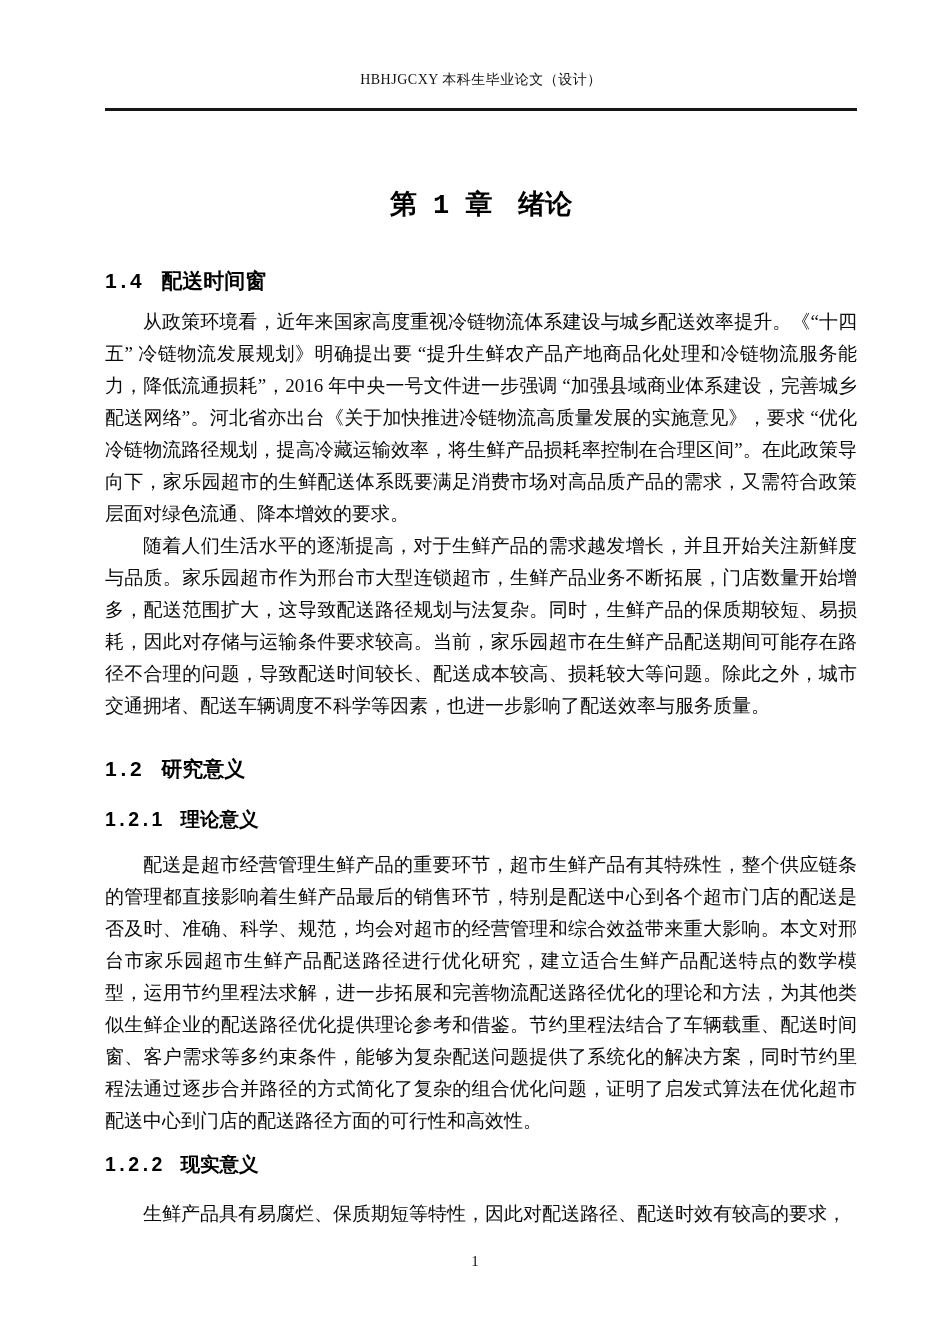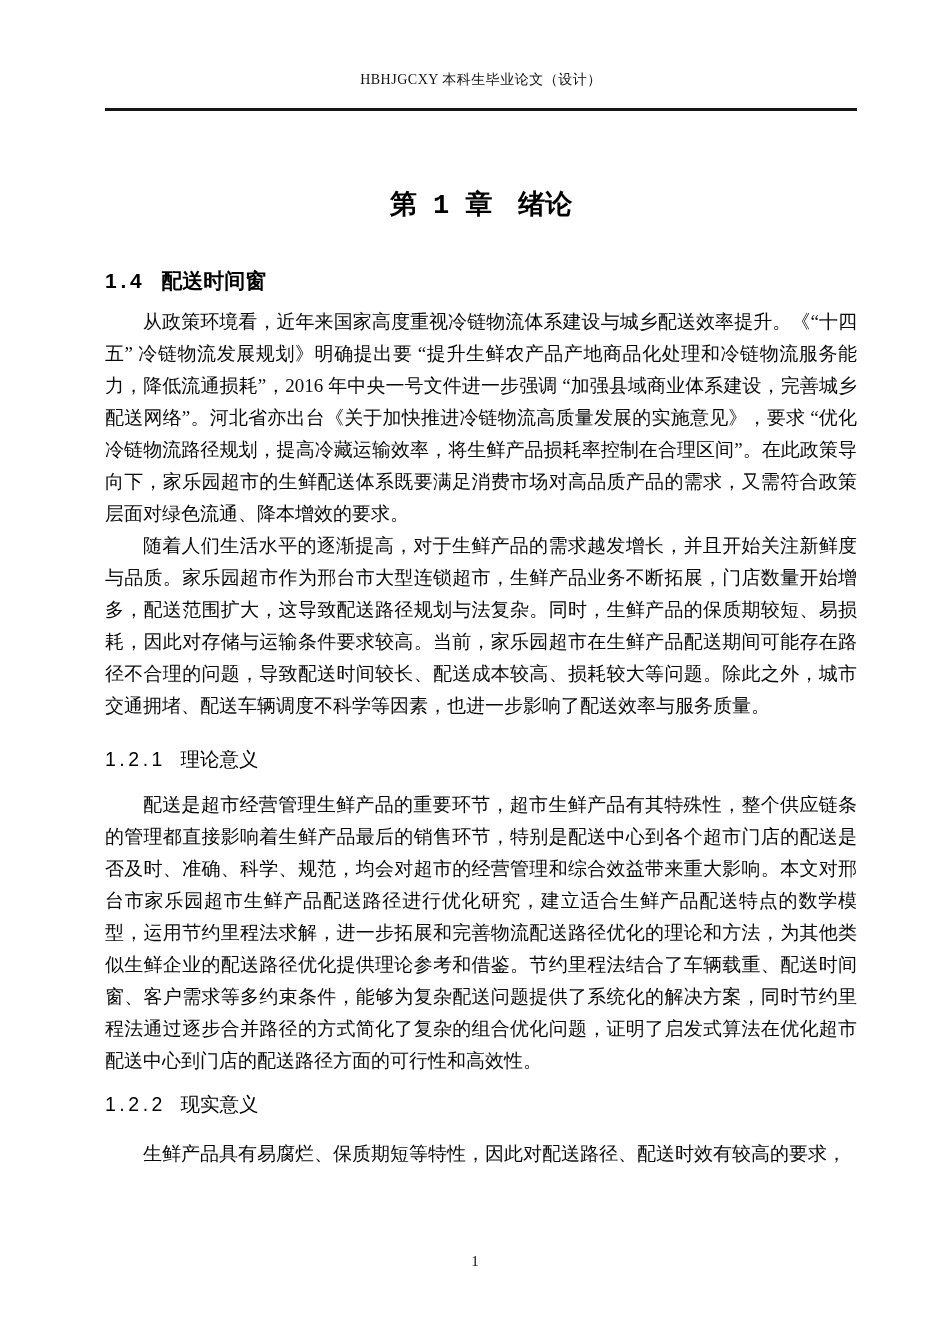--- a/index.html
+++ b/index.html
@@ -54,21 +54,21 @@
     font-weight: 700;
     font-size: 21px;
     line-height: 26px;
     color: #000000;
   }
   .h2.second { margin-top: 34px; }
   
   .h3 {
     margin: 26px 0 0 0;
     font-family: "Liberation Sans", "DejaVu Sans", sans-serif;
-    font-weight: 400;
+    font-weight: 700;
     font-size: 19.5px;
     line-height: 23px;
     color: #000000;
   }
   .h3.second { margin-top: 16px; }
   .h-num {
     letter-spacing: 0.18em;
     margin-right: 0.75em;
   }
   
@@ -111,20 +111,23 @@
     </h1>
 
     <h2 class="h2">
       <span class="h-num">1.4</span><span>配送时间窗</span>
     </h2>
 
     <p class="para first">从政策环境看，近年来国家高度重视冷链物流体系建设与城乡配送效率提升。《“十四五” 冷链物流发展规划》明确提出要 “提升生鲜农产品产地商品化处理和冷链物流服务能力，降低流通损耗”，2016 年中央一号文件进一步强调 “加强县域商业体系建设，完善城乡配送网络”。河北省亦出台《关于加快推进冷链物流高质量发展的实施意见》，要求 “优化冷链物流路径规划，提高冷藏运输效率，将生鲜产品损耗率控制在合理区间”。在此政策导向下，家乐园超市的生鲜配送体系既要满足消费市场对高品质产品的需求，又需符合政策层面对绿色流通、降本增效的要求。</p>
 
     <p class="para">随着人们生活水平的逐渐提高，对于生鲜产品的需求越发增长，并且开始关注新鲜度与品质。家乐园超市作为邢台市大型连锁超市，生鲜产品业务不断拓展，门店数量开始增多，配送范围扩大，这导致配送路径规划与法复杂。同时，生鲜产品的保质期较短、易损耗，因此对存储与运输条件要求较高。当前，家乐园超市在生鲜产品配送期间可能存在路径不合理的问题，导致配送时间较长、配送成本较高、损耗较大等问题。除此之外，城市交通拥堵、配送车辆调度不科学等因素，也进一步影响了配送效率与服务质量。</p>
 
+    <h2 class="h2 second">
+      <span class="h-num">1.2</span><span>研究意义</span>
+    </h2>
 
     <h3 class="h3">
       <span class="h-num">1.2.1</span><span>理论意义</span>
     </h3>
 
     <p class="para p121">配送是超市经营管理生鲜产品的重要环节，超市生鲜产品有其特殊性，整个供应链条的管理都直接影响着生鲜产品最后的销售环节，特别是配送中心到各个超市门店的配送是否及时、准确、科学、规范，均会对超市的经营管理和综合效益带来重大影响。本文对邢台市家乐园超市生鲜产品配送路径进行优化研究，建立适合生鲜产品配送特点的数学模型，运用节约里程法求解，进一步拓展和完善物流配送路径优化的理论和方法，为其他类似生鲜企业的配送路径优化提供理论参考和借鉴。节约里程法结合了车辆载重、配送时间窗、客户需求等多约束条件，能够为复杂配送问题提供了系统化的解决方案，同时节约里程法通过逐步合并路径的方式简化了复杂的组合优化问题，证明了启发式算法在优化超市配送中心到门店的配送路径方面的可行性和高效性。</p>
 
     <h3 class="h3 second">
       <span class="h-num">1.2.2</span><span>现实意义</span>
     </h3>

